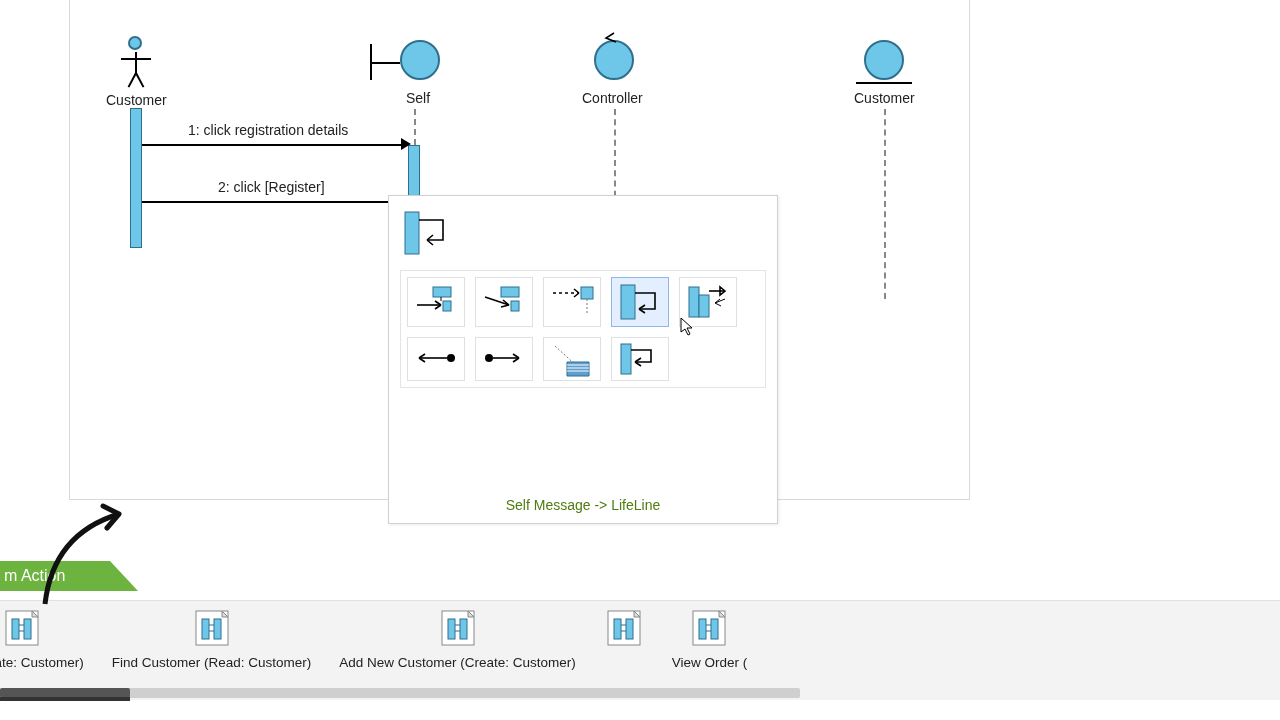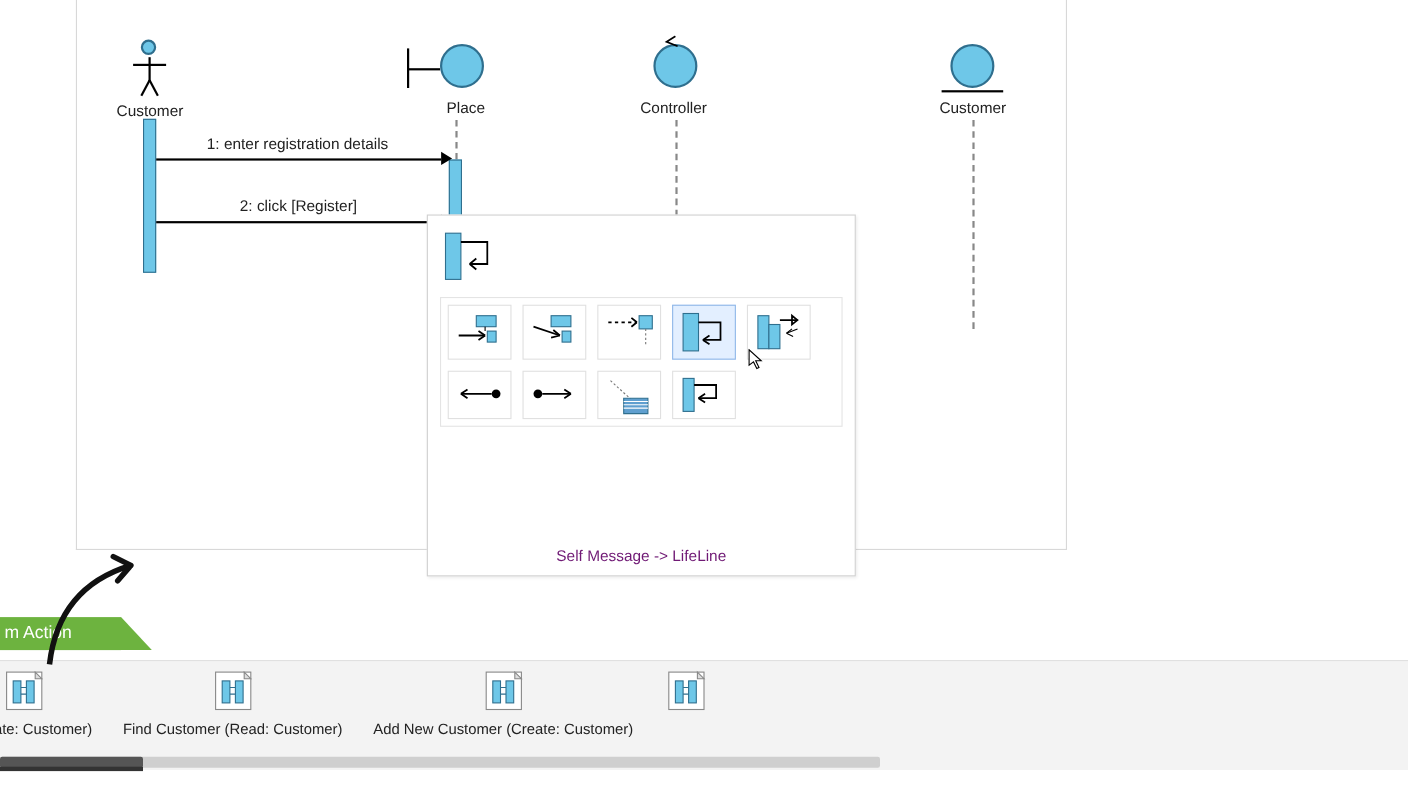--- a/index.html
+++ b/index.html
@@ -80,21 +80,21 @@
     display:flex; align-items:center; justify-content:center;
     cursor:pointer;
     position:relative;
     background:#fff;
   }
   .tool.row2 { height:44px; }
   .tool.selected { background:#e3efff; border-color:#8fb7e8; }
   .tool svg { width:46px; height:38px; }
   .popup-hint {
     position:absolute; left:0; right:0; bottom:10px;
-    text-align:center; color:#701a75;
+    text-align:center; color:#4d7c0f;
   }
 
   .cursor-arrow {
     position:absolute; left:680px; top:317px;
     width:14px; height:20px; z-index:50;
   }
 
   
   .banner {
     position:absolute; left:0; top:561px;
@@ -168,21 +168,21 @@
     <div class="actor-leg" style="left:19px; top:37px; height:16px; transform:rotate(-28deg);"></div>
     <div class="label" style="left:-10px; top:56px;">Customer</div>
   </div>
 
   <div class="activation" style="left:60px; top:108px; height:140px;"></div>
 
   <div class="lifeline" style="left:300px; top:40px;">
     <div class="boundary-bar" style="left:0; top:4px; height:36px;"></div>
     <div class="boundary-line" style="left:0; top:22px; width:30px;"></div>
     <div class="lifecircle" style="left:30px;"></div>
-    <div class="label" style="left:36px; top:50px;">Place</div>
+    <div class="label" style="left:36px; top:50px;">Self</div>
   </div>
   <div class="dash" style="left:344px; top:109px; height:36px;"></div>
   <div class="activation" style="left:338px; top:145px; height:58px;"></div>
 
   <div class="lifeline" style="left:524px; top:40px;">
     <div class="lifecircle" style="left:0;"></div>
     <svg width="20" height="14" style="position:absolute; left:8px; top:-8px;">
       <path d="M14 10 L4 6 L12 1" fill="none" stroke="#000" stroke-width="1.6"></path>
     </svg>
     <div class="label" style="left:-12px; top:50px;">Controller</div>
@@ -190,21 +190,21 @@
   <div class="dash" style="left:544px; top:109px; height:190px;"></div>
 
   <div class="lifeline" style="left:794px; top:40px;">
     <div class="lifecircle" style="left:0;"></div>
     <div class="entity-line" style="left:-8px; top:42px; width:56px;"></div>
     <div class="label" style="left:-10px; top:50px;">Customer</div>
   </div>
   <div class="dash" style="left:814px; top:109px; height:190px;"></div>
 
   <div class="msg" style="left:72px; top:140px;">
-    <div class="text" style="left:46px; top:-18px;">1: enter registration details</div>
+    <div class="text" style="left:46px; top:-18px;">1: click registration details</div>
     <div class="shaft" style="left:0; top:4px; width:259px;"></div>
     <div class="head" style="left:259px; top:-2px; border-width:6px 0 6px 10px; border-color:transparent transparent transparent #000;"></div>
   </div>
 
   <div class="msg" style="left:72px; top:197px;">
     <div class="text" style="left:76px; top:-18px;">2: click [Register]</div>
     <div class="shaft" style="left:0; top:4px; width:259px;"></div>
     <div class="head" style="left:259px; top:-2px; border-width:6px 0 6px 10px; border-color:transparent transparent transparent #000;"></div>
   </div>
 </div>
@@ -357,19 +357,31 @@
             <rect x="4" y="2" width="32" height="34" fill="#fff" stroke="#888"></rect>
             <path d="M30 2 L36 8 L30 8 Z" fill="#ddd" stroke="#888"></path>
             <rect x="10" y="10" width="7" height="20" fill="#6ec7e8" stroke="#2f6f8e"></rect>
             <rect x="22" y="10" width="7" height="20" fill="#6ec7e8" stroke="#2f6f8e"></rect>
             <path d="M17 16 H22 M22 22 H17" stroke="#2f6f8e"></path>
           </svg>
       </div>
     </div>
 
 
+    <div class="diag-item">
+      <div class="doc-icon">
+        <svg width="40" height="38">
+            <rect x="4" y="2" width="32" height="34" fill="#fff" stroke="#888"></rect>
+            <path d="M30 2 L36 8 L30 8 Z" fill="#ddd" stroke="#888"></path>
+            <rect x="10" y="10" width="7" height="20" fill="#6ec7e8" stroke="#2f6f8e"></rect>
+            <rect x="22" y="10" width="7" height="20" fill="#6ec7e8" stroke="#2f6f8e"></rect>
+            <path d="M17 16 H22 M22 22 H17" stroke="#2f6f8e"></path>
+          </svg>
+      </div>
+      <div class="name">View Order (</div>
+    </div>
 
   </div>
 </div>
 <div class="strip-scroll">
   <div class="thumb"></div>
 </div>
 <div class="active-underline"></div>
 
 </body></html>

